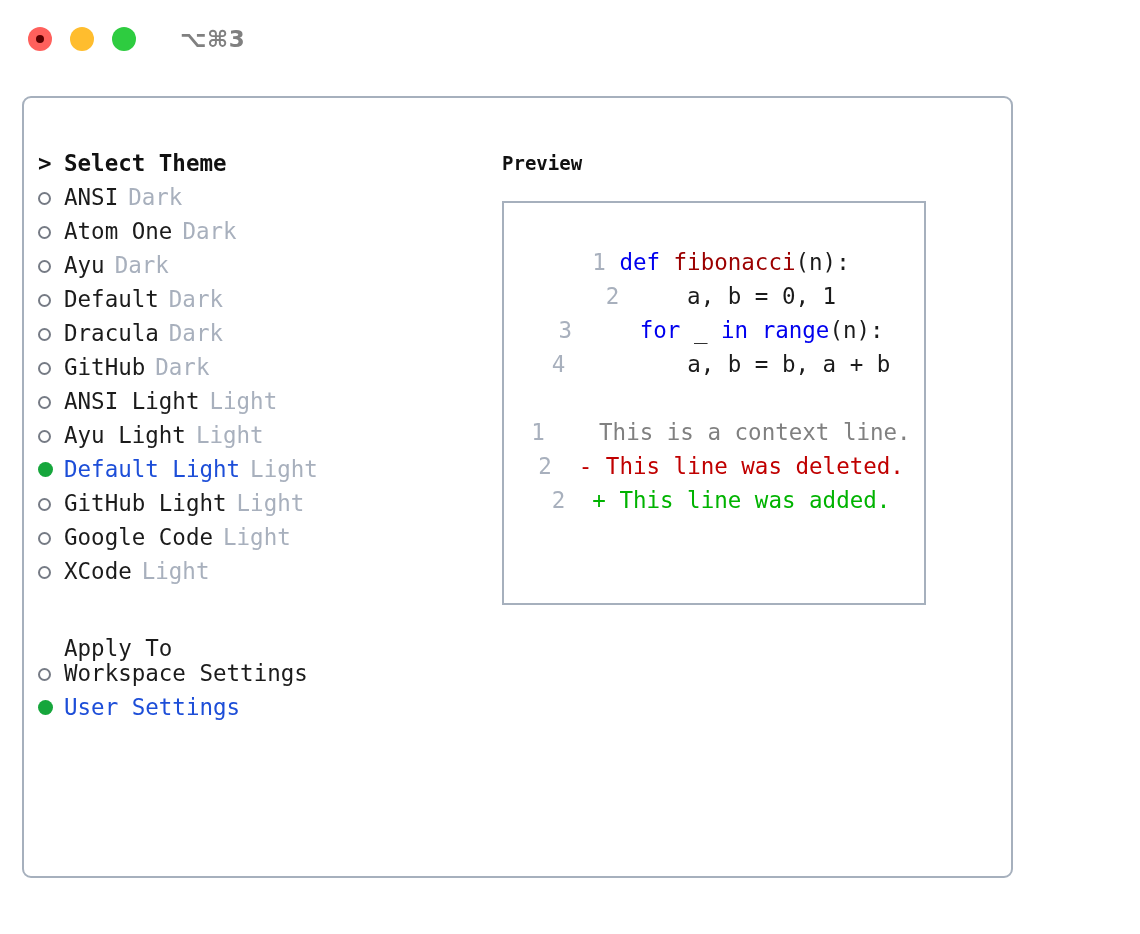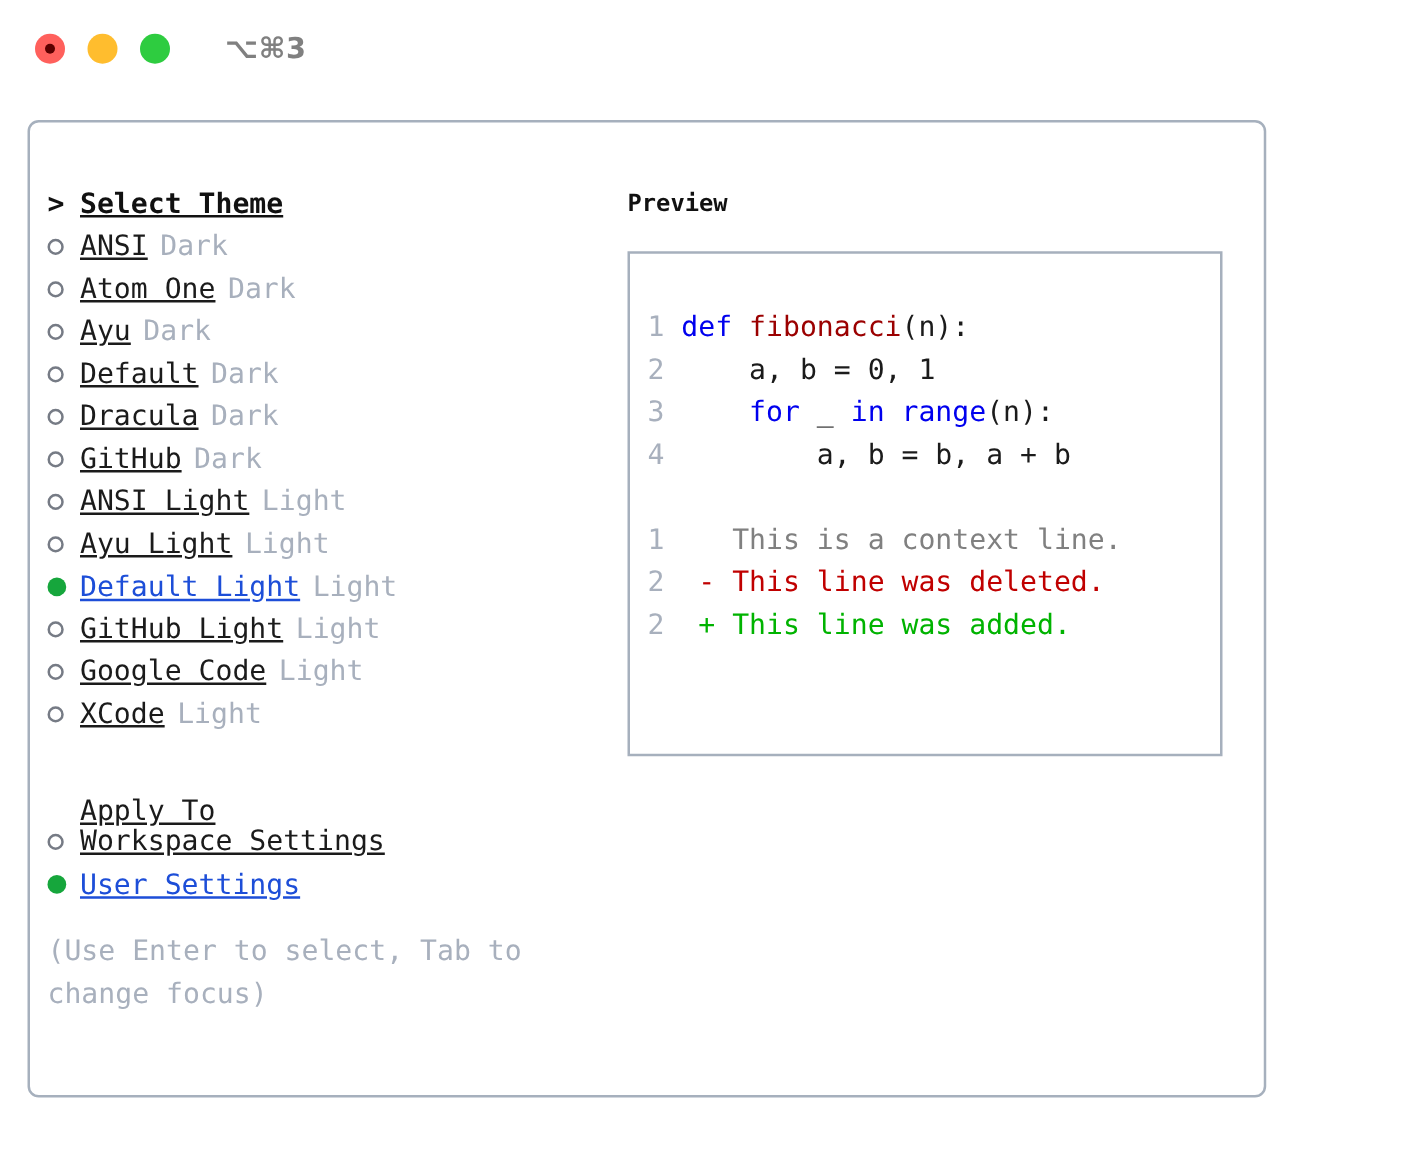--- a/index.html
+++ b/index.html
@@ -126,21 +126,20 @@
   }
   .dot-filled {
     width: 15px; height: 15px;
     border-radius: 50%;
     background: #16a63c;
     display: block;
   }
 
   .label {
     color: #1b1b1b;
-    text-decoration: underline;
   }
   .label.sel {
     color: #1d4ed8;
   }
   .label.head {
     font-weight: 700;
     color: #111111;
   }
   .variant {
     color: #a8b0bd;
@@ -166,26 +165,27 @@
     width: 500px;
   }
   .preview-title {
     font-size: 19px;
     line-height: 34px;
     font-weight: 700;
     color: #111111;
     margin-bottom: 21px;
   }
   .preview-box {
-    width: 476px;
+    width: 424px;
     height: 404px;
     border: 2px solid #a6b0bd;
     box-sizing: border-box;
     background: #ffffff;
     padding: 42px 0 0 14px;
+    text-align: center;
   }
 
   .code-line {
     font-size: 22.5px;
     line-height: 34px;
     white-space: pre;
     color: #1b1b1b;
   }
   .lineno {
     color: #a8b0bd;
@@ -243,21 +243,20 @@
         <div class="row">
           <span class="marker"></span>
           <span class="label">Apply To</span>
         </div>
 
         <div id="apply-list">
             <div class="row"><span class="marker"><span class="dot-empty"></span></span><span class="label">Workspace Settings</span></div>
             <div class="row"><span class="marker"><span class="dot-filled"></span></span><span class="label sel">User Settings</span></div>
           </div>
 
-        <div class="hint">(Use Enter to select, Tab to change focus)</div>
       </div>
 
       <div class="right-col">
         <div class="preview-title">Preview</div>
 
         <div class="preview-box">
           <div id="code-block">
               <div class="code-line"><span class="lineno">1</span><span> </span><span class="kw">def </span><span class="fn">fibonacci</span><span class="plain">(n):</span></div>
               <div class="code-line"><span class="lineno">2</span><span> </span><span class="plain">    a, b = 0, 1</span></div>
               <div class="code-line"><span class="lineno">3</span><span> </span><span class="plain">    </span><span class="kw">for</span><span class="plain"> _ </span><span class="kw">in</span><span class="plain"> </span><span class="kw">range</span><span class="plain">(n):</span></div>

